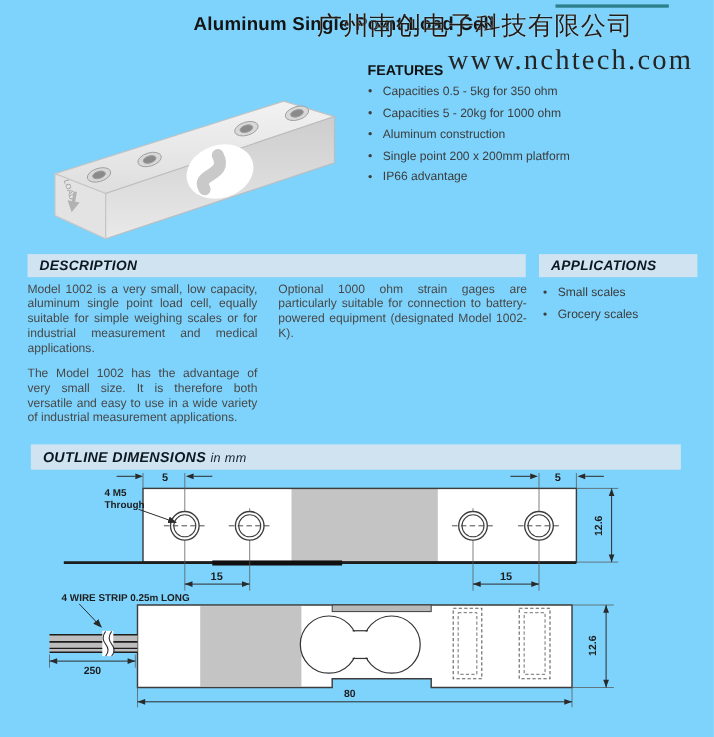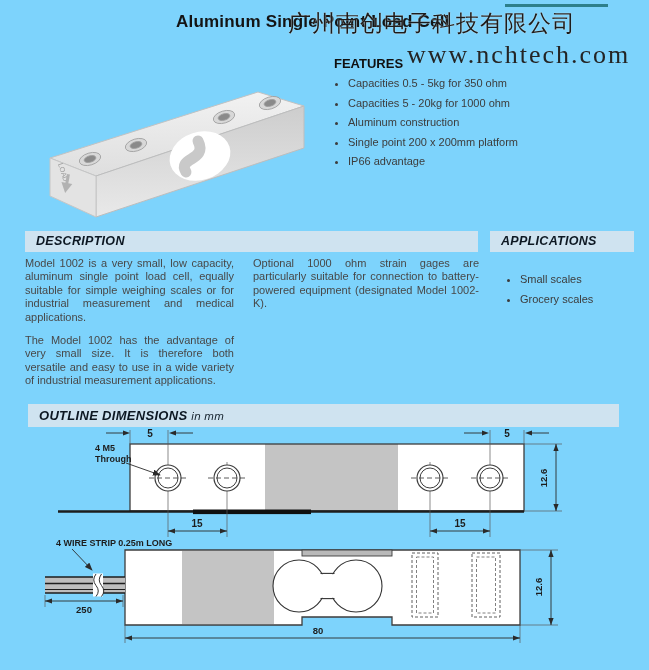--- a/index.html
+++ b/index.html
@@ -26,21 +26,21 @@
   .bar-apps{left:490px;top:231px;width:144px;}
   .bar-outline{left:28px;top:404px;width:591px;height:23px;line-height:23px;font-size:13px;}
   .bar-outline .unit{font-weight:normal;font-size:11.5px;color:#17242f;}
 
   .desc-col{position:absolute;top:257px;font-size:11px;line-height:13.4px;color:#484848;text-align:justify;}
   .col1{left:25px;width:209px;}
   .col2{left:253px;width:226px;}
   .desc-col p{margin:0 0 10px 0;}
 
   .apps-list{position:absolute;left:492px;top:257px;width:150px;}
-  .apps-list ul{margin:16px;padding-left:12px;list-style:disc;}
+  .apps-list ul{margin:3px;padding-left:12px;list-style:disc;}
   .apps-list li{font-size:11px;color:#3c3c3c;margin-bottom:8px;}
 
   .photo{position:absolute;left:28px;top:60px;width:300px;height:160px;}
   .drawing{position:absolute;left:0;top:426px;width:649px;height:244px;}
 
   svg text{font-family:"Liberation Sans","DejaVu Sans",sans-serif;}
   .dimtxt{font-size:10px;font-weight:bold;fill:#1d1d1d;}
   .dimtxt-sm{font-size:9.5px;font-weight:bold;fill:#1d1d1d;}
   .lbl{font-size:9px;font-weight:bold;fill:#1d1d1d;}
 </style>

